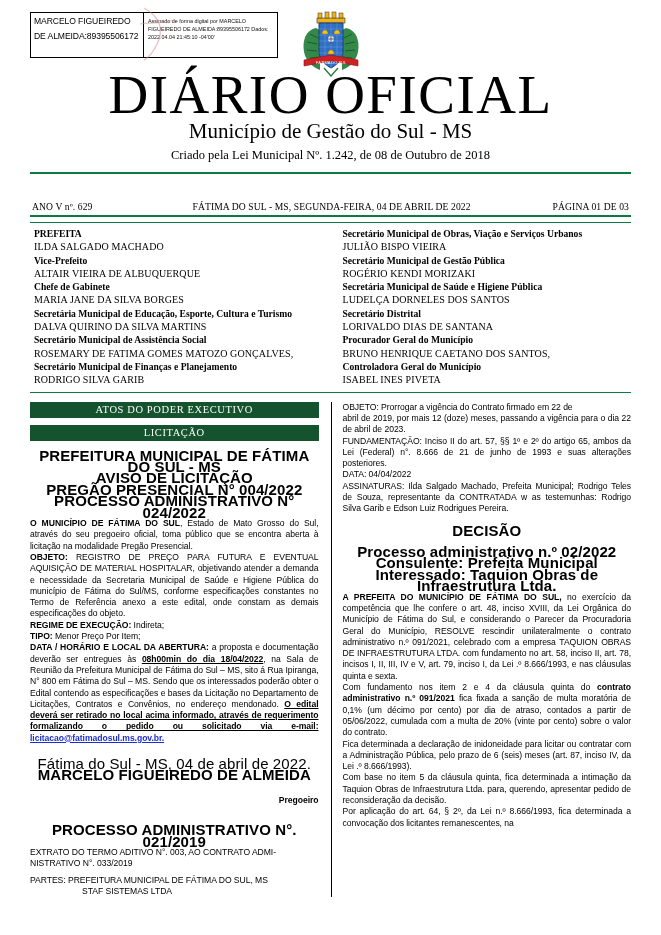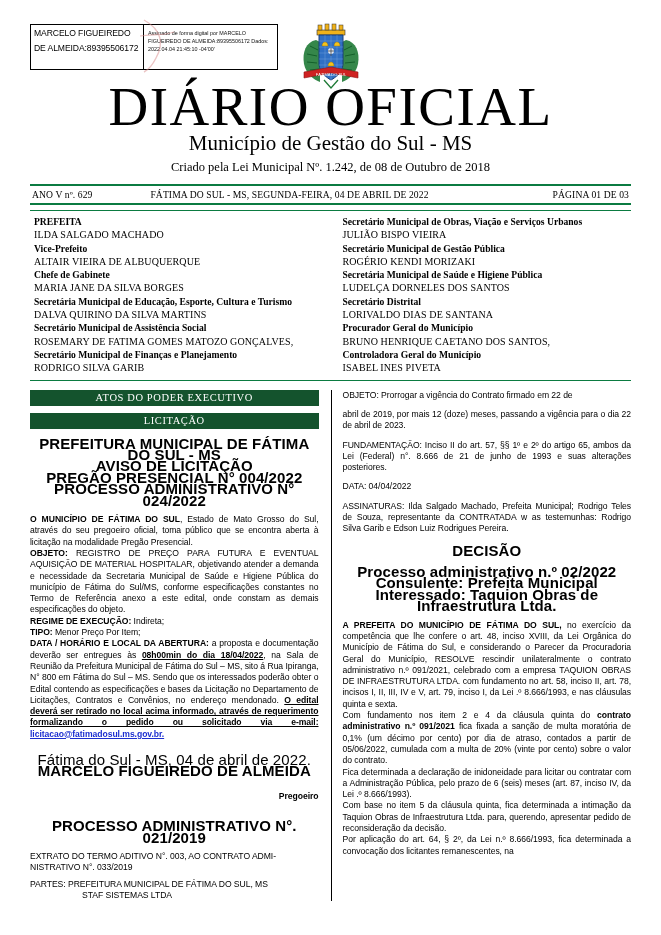--- a/index.html
+++ b/index.html
@@ -13,21 +13,21 @@
     font-family: "Liberation Serif", serif;
     color: #000;
     position: relative;
     overflow: hidden;
   }
   .page {
     position: relative;
     width: 661px;
     height: 935px;
     box-sizing: border-box;
-    padding: 12px 30px;
+    padding: 0 30px;
     border-radius: 20px;
   }
 
   
   .sig-row {
     position: relative;
     height: 62px;
   }
   .sig-box {
     position: absolute;
@@ -113,21 +113,21 @@
     display: flex;
     align-items: baseline;
     font-family: "Liberation Serif", serif;
     font-size: 9.6px;
     letter-spacing: .1px;
     padding: 3px 2px 3px 2px;
     border-bottom: 2px solid #0b7b41;
     gap: 40px;
   }
   .info-ano { flex: 0 0 auto; }
-  .info-mid { flex: 1; text-align: left; padding-left: 18px;}
+  .info-mid { flex: 1; text-align: center; padding-left: 18px; margin-top: 24px;}
   .info-pag { flex: 0 0 auto; }
 
   
   .officials {
     display: flex;
     border: 1.6px solid #0b7b41;
     border-left: none;
     border-right: none;
     margin-top: 5px;
     padding: 4px 0 5px 0;
@@ -194,21 +194,21 @@
     letter-spacing: .1px;
   }
   .p {
     font-family: "Liberation Sans", sans-serif;
     font-size: 8.6px;
     line-height: 11.3px;
     text-align: justify;
     letter-spacing: -0.05px;
     margin: 0;
   }
-  .p.gap { margin-top: 8px; }
+  .p.gap { }
   .p.gap-sm { margin-top: 5px; }
   .p b { font-weight: bold; }
   .u { text-decoration: underline; font-weight: bold; }
   .mail {
     color: #1c2ed0;
     text-decoration: underline;
     font-weight: bold;
   }
   .right-align { text-align: right; }
   .bold { font-weight: bold; }

